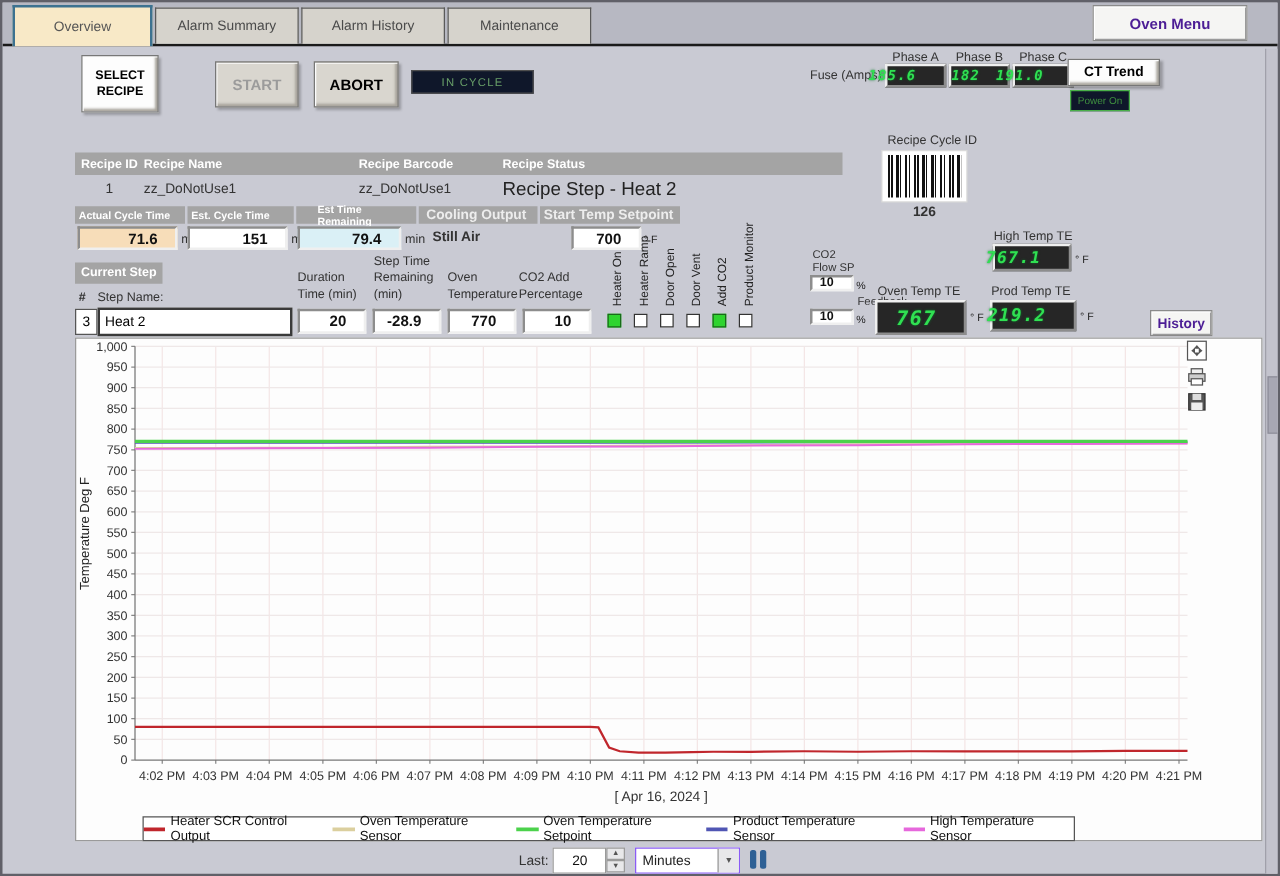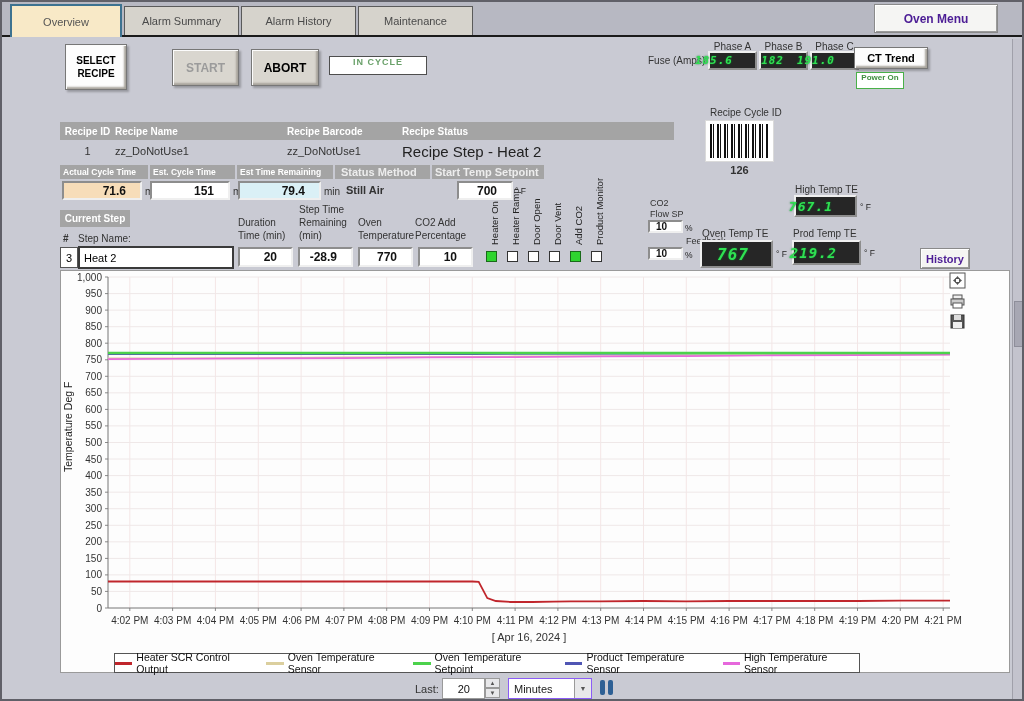--- a/index.html
+++ b/index.html
@@ -19,22 +19,22 @@
     border-bottom:none; color:#555; }
   .menu-btn { position:absolute; background:#f5f5f3; border:1px solid #8a8a8a;
     box-shadow:1px 1px 0 #fff inset,-1px -1px 0 #9a9a9a inset;
     display:flex; align-items:center; justify-content:center;
     font-weight:bold; color:#4c1d95; }
   
   .btn { position:absolute; background:#d9d6cf; border:1px solid #777;
     box-shadow:1px 1px 0 #fcfcfc inset,-2px -2px 2px #a8a49c inset, 2px 2px 2px rgba(0,0,0,.25);
     display:flex; align-items:center; justify-content:center; font-weight:bold; }
   .btn.white { background:#fdfdfd; }
-  .indicator { position:absolute; background:#ffffff; border:1px solid #4e4e4e;
-    display:flex; justify-content:center; font-weight:bold; }
+  .indicator { position:absolute; background:#0f172a; border:1px solid #4e4e4e;
+    display:flex; align-items:center; justify-content:center; font-weight:normal; }
   
   .seg7 { position:absolute; background:#262626; border:2px solid; border-color:#efefef #8d8d8d #8d8d8d #efefef;
     display:flex; align-items:center; justify-content:flex-end; padding-right:22px;
     font-family:"DejaVu Sans Mono",monospace; font-weight:bold; font-style:italic;
     color:#30e052; text-shadow:0 0 2px #0a7a2a; letter-spacing:1px; }
   .unit { position:absolute; font-size:8.5px; color:#222; }
   .lbl { position:absolute; font-size:10px; color:#333; white-space:nowrap; }
   
   .gbar { position:absolute; background:#a4a4a4; color:#fff; display:flex;
     align-items:center; font-weight:bold; }
@@ -139,25 +139,25 @@
     <span style="width:115px;font-size:11px;color:#333;">zz_DoNotUse1</span>
     <span style="font-size:15px;color:#222;">Recipe Step - Heat 2</span>
   </div>
 
   <div class="gbar" style="left:58px;top:163px;width:88px;height:14px;font-size:8.5px;padding-left:3px;">
       <span>Actual Cycle Time</span>
     </div>
   <div class="gbar" style="left:148px;top:163px;width:85px;height:14px;font-size:8.5px;padding-left:3px;">
       <span>Est. Cycle Time</span>
     </div>
-  <div class="gbar" style="left:235px;top:163px;width:96px;height:14px;font-size:8.5px;padding-left:3px;">
+  <div class="gbar" style="left:235px;top:163px;width:96px;height:14px;font-size:8.5px;padding-left:17px;">
       <span>Est Time Remaining</span>
     </div>
   <div class="gbar" style="left:333px;top:163px;width:95px;height:14px;font-size:11px;padding-left:6px;color:#ededed;">
-      <span>Status Method</span>
+      <span>Cooling Output</span>
     </div>
   <div class="gbar" style="left:430px;top:163px;width:112px;height:14px;font-size:11px;padding-left:3px;color:#ededed;">
       <span>Start Temp Setpoint</span>
     </div>
 
   <div class="fld peach" style="left:60px;top:179px;width:80px;height:19px;">71.6</div>
   <span class="lbl" style="left:143px;top:184px;">min</span>
   <div class="fld" style="left:148px;top:179px;width:80px;height:19px;">151</div>
   <span class="lbl" style="left:231px;top:184px;">min</span>
   <div class="fld cyan" style="left:236px;top:179px;width:83px;height:19px;">79.4</div>

